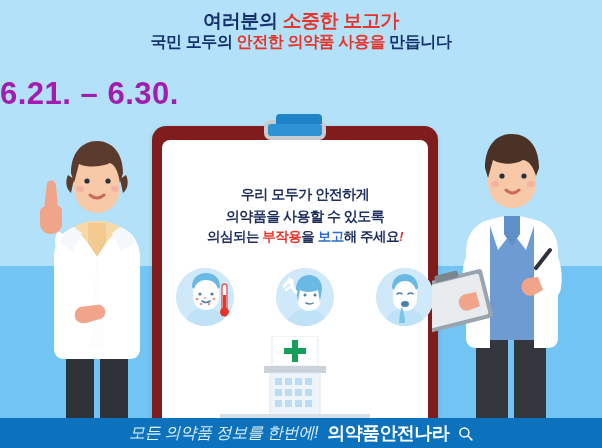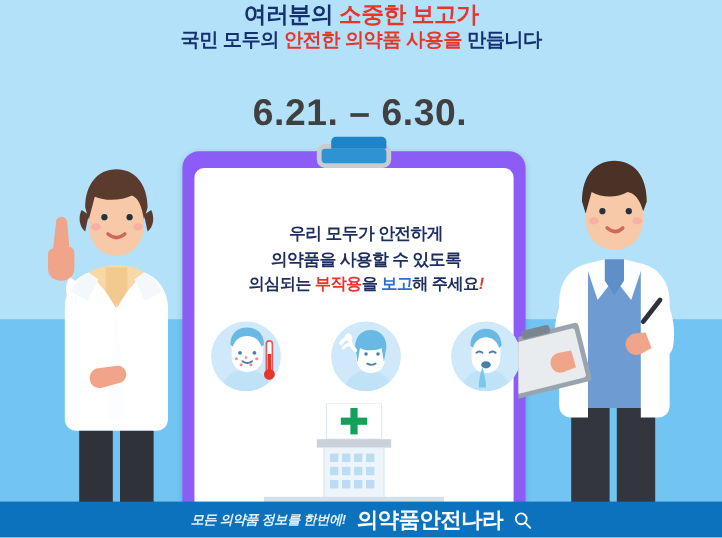--- a/index.html
+++ b/index.html
@@ -22,37 +22,37 @@
   .bldg .win {
     position:absolute; inset:6px 5px auto 5px;
     display:grid; gap:3px 3px;
     grid-template-columns:repeat(var(--c),1fr);
     grid-auto-rows:4px;
   }
   .bldg .win i { display:block; background:#ffffff; opacity:.85; }
 
   
   .headline {
-    position:absolute; left:0; top:1px; width:602px;
+    position:absolute; left:0; top:9px; width:602px;
     text-align:center; line-height:1.23;
     color:#15306e; font-weight:bold; letter-spacing:-.4px;
   }
   .hl-1 { font-size:19px; }
   .hl-2 { font-size:16px; }
   .accent-red { color:#e8352b; }
   .dates {
     position:absolute; left:0; top:76px; width:600px;
-    text-align:center; color:#404040;
+    color:#a21caf;
     font-size:31px; font-weight:bold; letter-spacing:.5px;
   }
 
   
   .clipboard {
     position:absolute; left:152px; top:126px; width:286px; height:300px;
-    background:#8b5cf6; border-radius:14px 14px 0 0;
+    background:#7f1d1d; border-radius:14px 14px 0 0;
     box-shadow:0 2px 5px rgba(10,60,110,.18);
   }
   .clipboard .paper {
     position:absolute; left:10px; top:14px; right:10px; bottom:0;
     background:#ffffff; border-radius:8px 8px 0 0;
   }
   .clip-metal {
     position:absolute; left:50%; top:-6px; transform:translateX(-50%);
     width:62px; height:20px;
     border:4px solid #c8ccd1; border-radius:7px;
@@ -89,21 +89,21 @@
   .doc { position:absolute; bottom:22px; }
   .doc-left  { left:22px;  width:150px; height:295px; }
   .doc-right { right:10px; width:160px; height:298px; }
 
   
   .footer {
     position:absolute; left:0; bottom:0; width:602px; height:30px;
     background:#0c72bd;
     display:flex; align-items:center; justify-content:center; gap:9px;
   }
-  .footer-tag { color:#dff0fb; font-size:11px; font-style:italic; font-weight:bold; letter-spacing:-.3px; }
+  .footer-tag { color:#dff0fb; font-size:16px; font-style:italic; font-weight:normal; letter-spacing:-.3px; }
   .footer-brand { color:#ffffff; font-size:18px; font-weight:bold; letter-spacing:-.6px; }
   .footer-search { width:15px; height:15px; display:block; }
 </style>
 </head>
 <body>
 
 <div id="stage">
 
   <div class="sky"></div>
 

